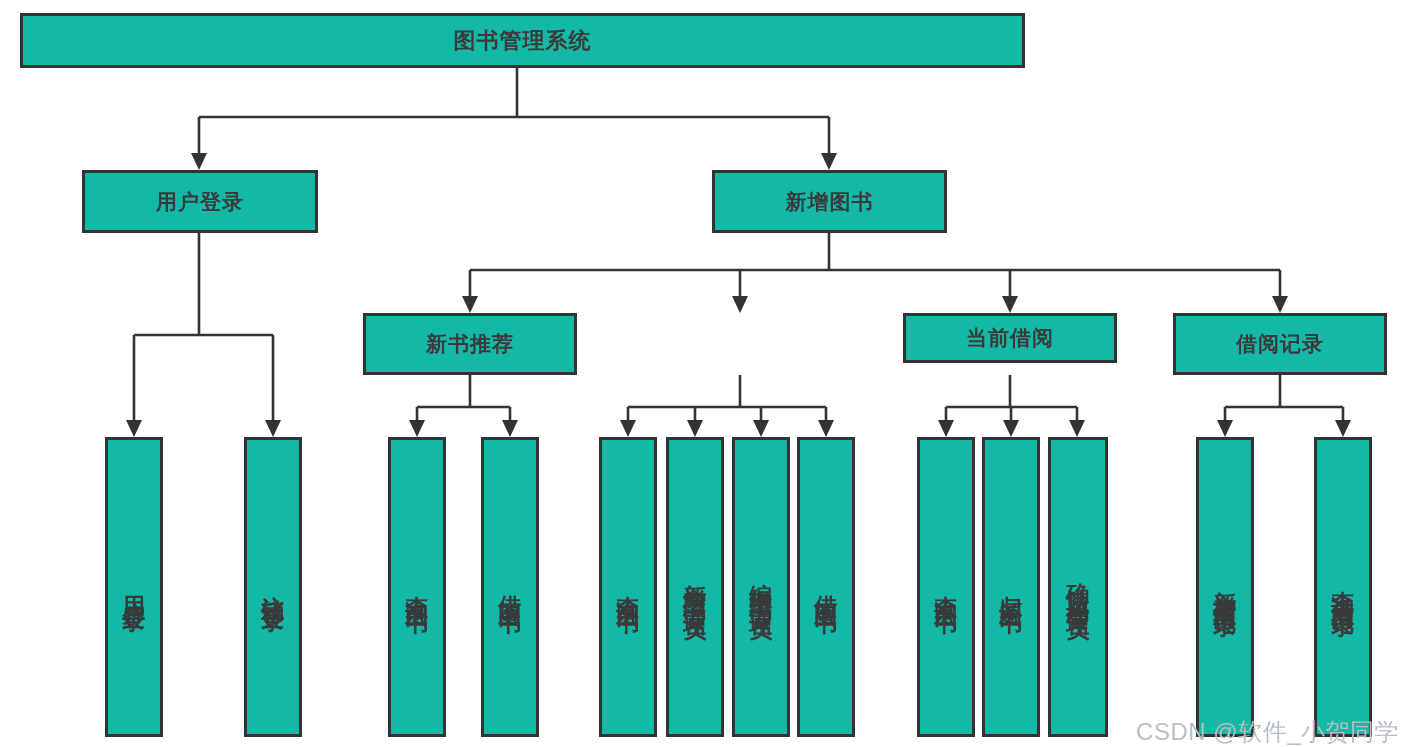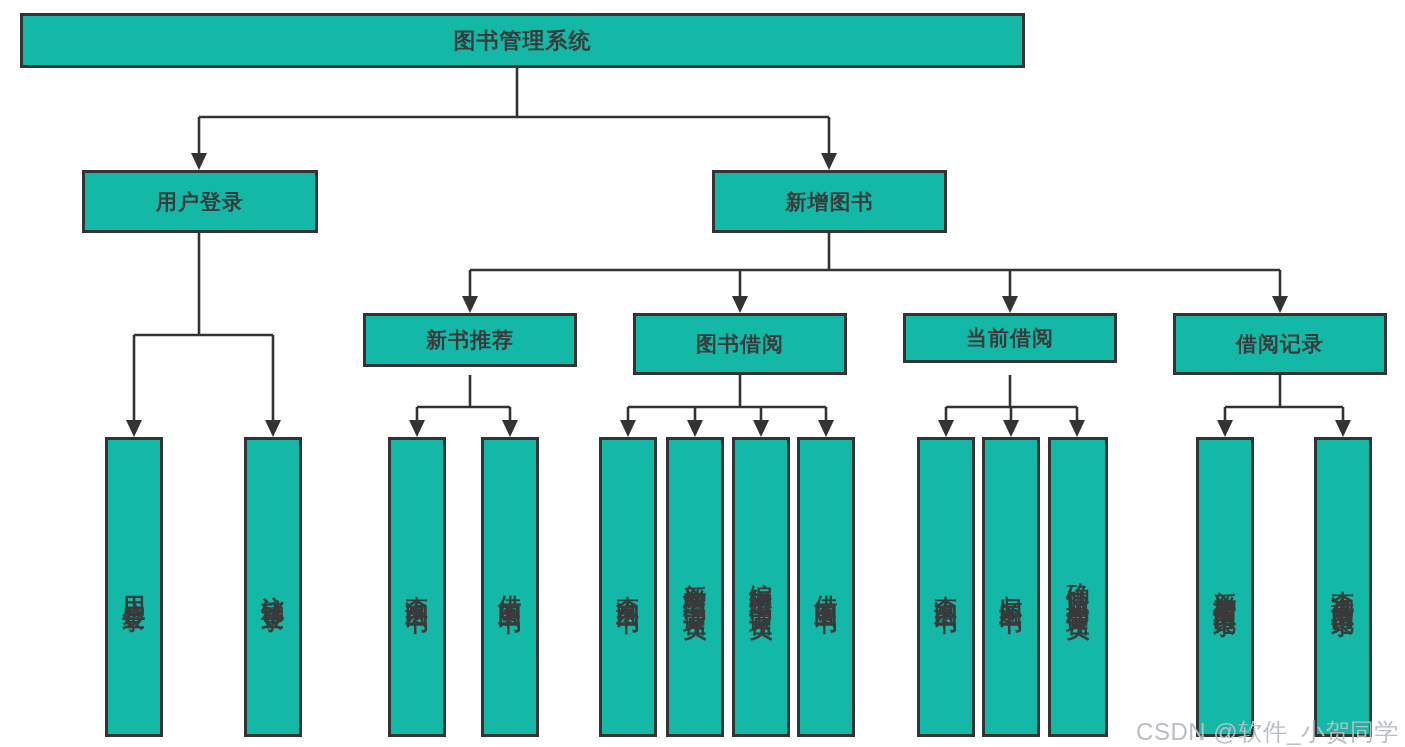--- a/index.html
+++ b/index.html
@@ -98,25 +98,22 @@
     <span>图书管理系统</span>
   </div>
 
   <div class="node lv2" style="left:82px; top:170px; width:236px; height:63px;">
     <span>用户登录</span>
   </div>
   <div class="node lv2" style="left:712px; top:170px; width:235px; height:63px;">
     <span>新增图书</span>
   </div>
 
-  <div class="node lv3" style="left:363px; top:313px; width:214px; height:54px;">
+  <div class="node lv3" style="left:363px; top:313px; width:214px; height:62px;">
     <span>新书推荐</span>
-  </div>
-  <div class="node lv3" style="left:633px; top:313px; width:214px; height:62px;">
-    <span>图书借阅</span>
   </div>
   <div class="node lv3" style="left:903px; top:313px; width:214px; height:50px;">
     <span>当前借阅</span>
   </div>
   <div class="node lv3" style="left:1173px; top:313px; width:214px; height:62px;">
     <span>借阅记录</span>
   </div>
 
   <div class="node leaf" style="left:105px; top:437px; width:58px; height:300px;">
     <span class="vtext">用户登录</span>

